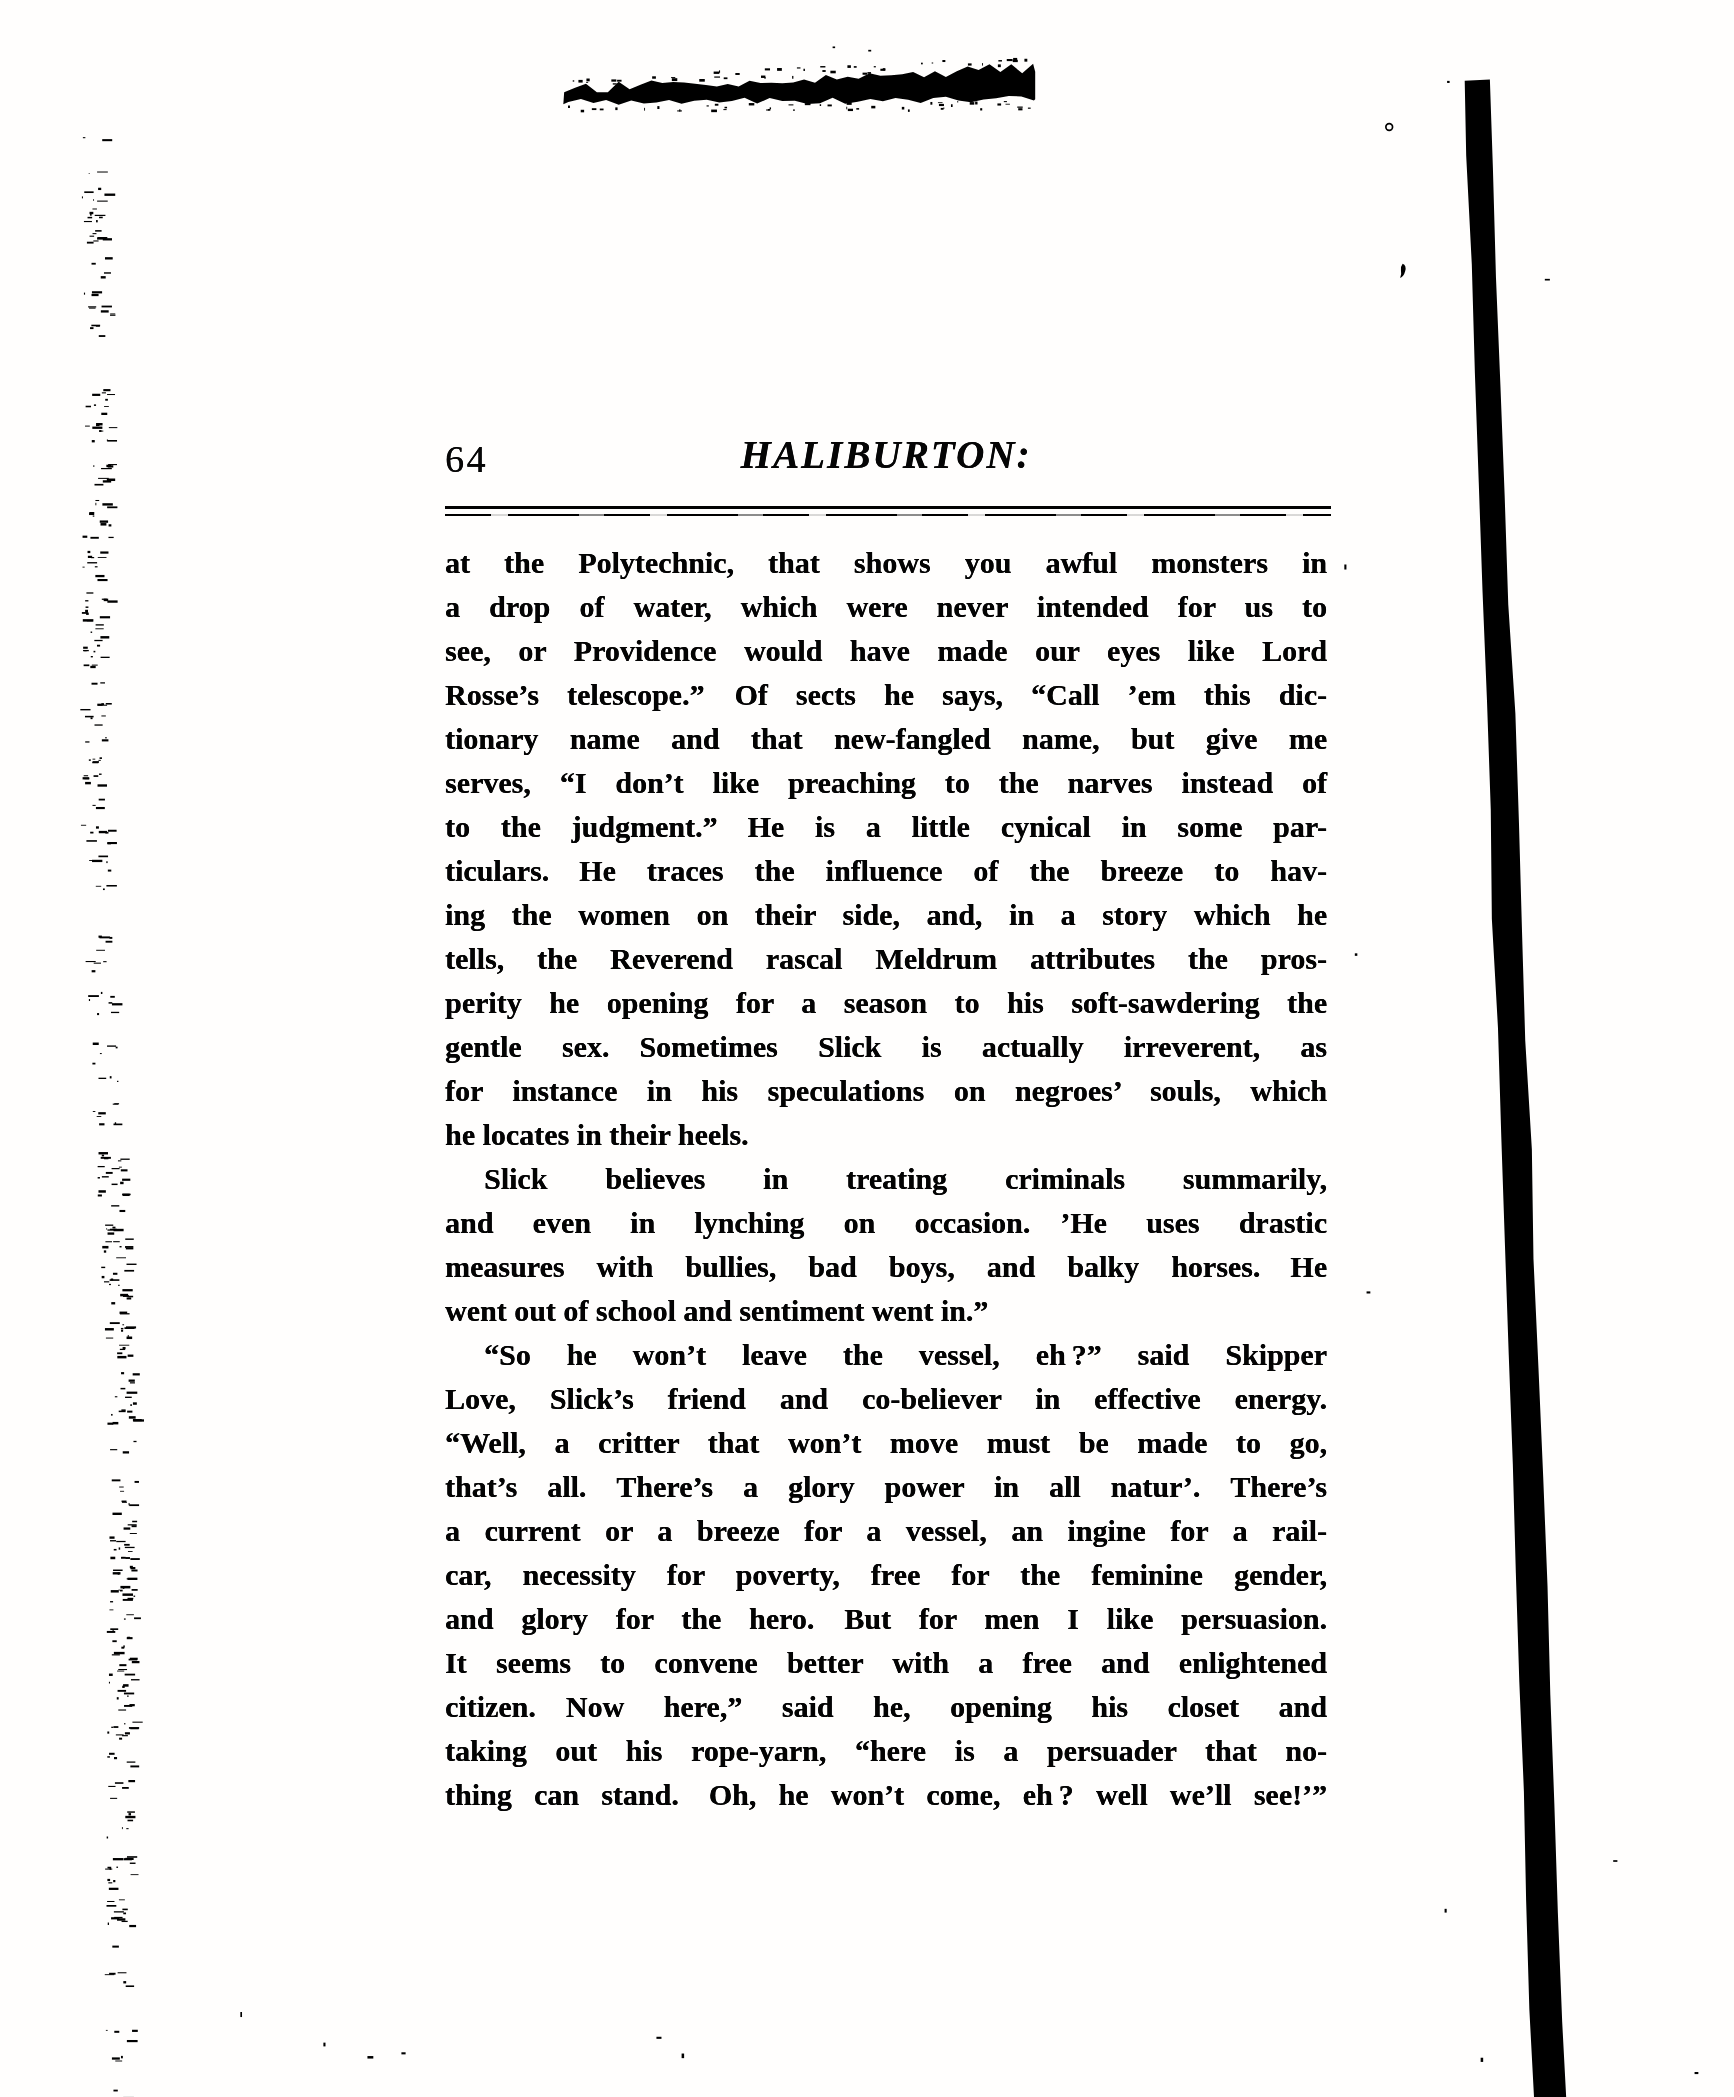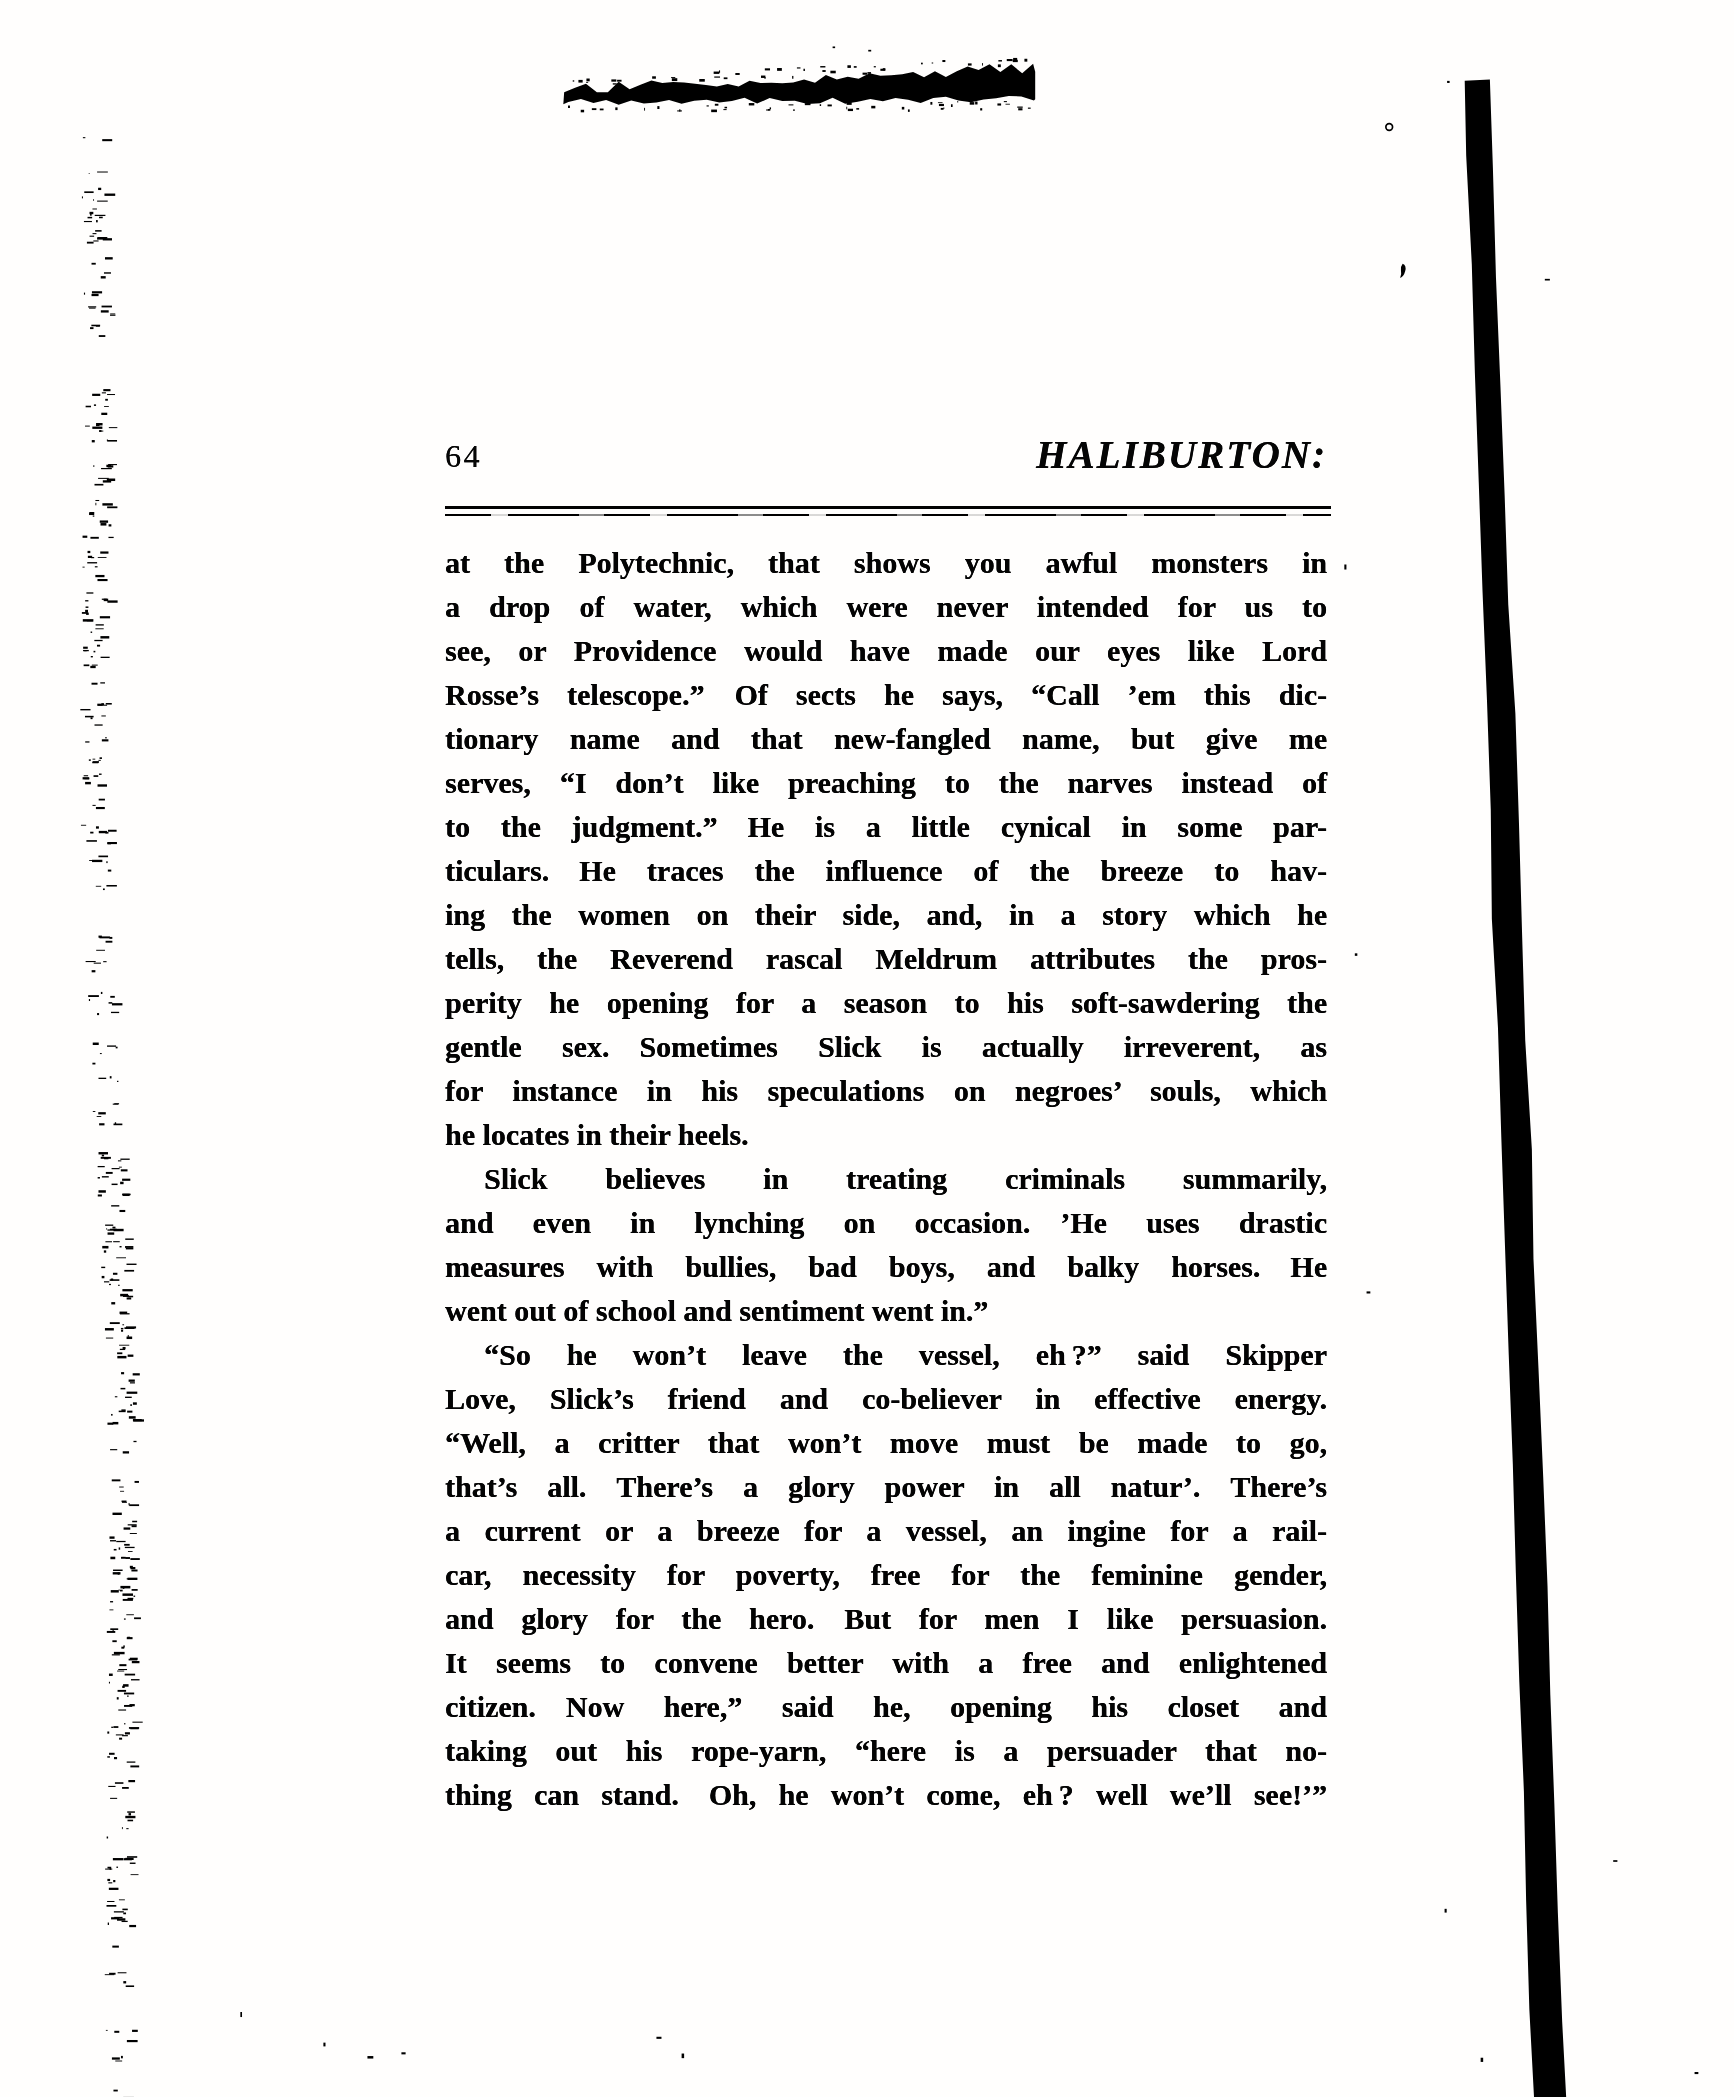--- a/index.html
+++ b/index.html
@@ -1,20 +1,20 @@
 <!DOCTYPE html>
 <html style="font-size:6.7px"><head>
 <meta charset="utf-8">
 <style>
   html,body{margin:0;padding:0;background:#ffffff;width:1734px;height:2350px;overflow:hidden;}
   .page{position:absolute;left:0;top:0;width:1734px;height:2350px;background:#fffefd;color:#040404;
         font-family:"Liberation Serif","DejaVu Serif",serif;}
-  .pagenum{position:absolute;left:445px;top:440px;font-size:32px;line-height:1;
+  .pagenum{position:absolute;left:445px;top:440px;font-size:38px;line-height:1;
            letter-spacing:2.5px;color:#060606;text-shadow:0.3px 0 #000;font-family:Liberation Serif, serif;}
-  .title{position:absolute;left:445px;top:435px;width:882px;text-align:right;
+  .title{position:absolute;left:445px;top:435px;width:882px;text-align:center;
          font-size:39px;line-height:1;font-style:italic;font-weight:bold;letter-spacing:2.1px;
          color:#050505;text-shadow:0.3px 0 #000;}
   .rule{position:absolute;left:445px;width:886px;background:#000;}
   .rule-a{top:506px;height:2.9px;background:#020202;}
   .rule-b{top:514px;height:1.7px;background:repeating-linear-gradient(90deg,
           #000 0px,#000 46px,rgba(0,0,0,0.15) 46px,rgba(0,0,0,0.15) 63px,
           #000 63px,#000 134px,rgba(0,0,0,0.45) 134px,rgba(0,0,0,0.45) 159px);}
   .text{position:absolute;left:445px;top:541px;width:882px;font-size:30px;line-height:44px;
         color:#030303;text-shadow:0.2px 0 #000;font-weight:bold;}
   .ln{display:block;height:44px;text-align:justify;text-align-last:justify;white-space:normal;}

